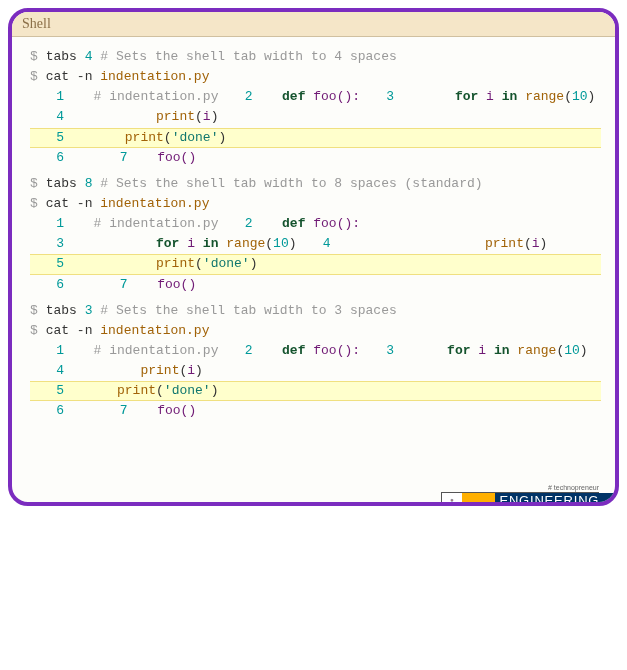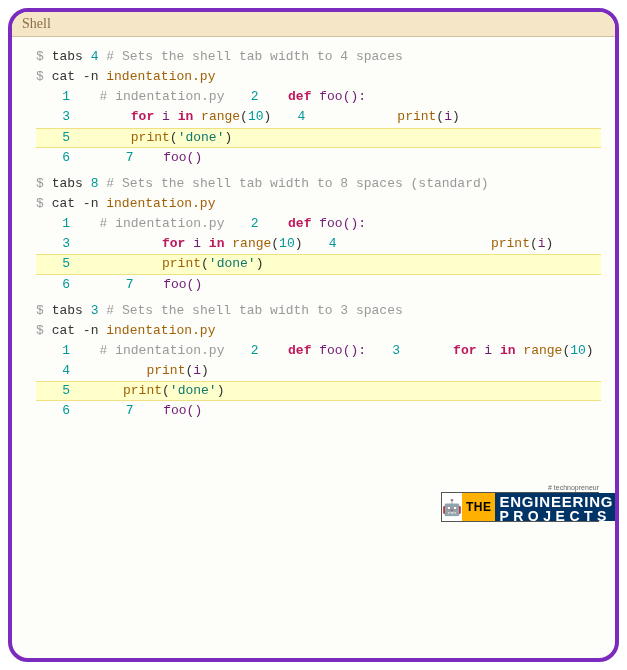--- a/index.html
+++ b/index.html
@@ -5,58 +5,58 @@
   * { box-sizing: border-box; }
   body {
     margin: 0;
     padding: 8px;
     background: #fff;
     font-family: Consolas, Monaco, 'Courier New', monospace;
     font-size: 13px;
   }
   .frame {
     width: 611px;
-    height: 654px;
+    height: 498px;
     border: 4px solid #7B2CBF;
     border-radius: 20px;
     overflow: hidden;
     position: relative;
     background: #fdfdfa;
   }
   .header {
     background: #F5E6C8;
     border-bottom: 1px solid #d0c0a0;
     padding: 4px 10px;
     color: #8B6F47;
     font-family: Georgia, serif;
     font-size: 14px;
   }
   .code-area {
-    padding: 10px 14px 10px 24px;
+    padding: 10px 14px 10px 18px;
     line-height: 1.55;
     color: #333;
     position: relative;
   }
   .line {
     white-space: pre;
   }
   .prompt { color: #999; }
   .cmd { color: #333; }
   .num { color: #009999; }
   .file { color: #a16207; }
   .comment { color: #999; }
   .lineno {
     display: inline-block;
     width: 48px;
     text-align: right;
     color: #009999;
     padding-right: 14px;
   }
   .codetxt { color: #701a75; }
-  .keyword { color: #be185d; font-weight: bold; }
+  .keyword { color: #14532d; font-weight: bold; }
   .builtin { color: #a16207; }
   .paren { color: #333; }
   .string { color: #0f766e; }
   .hl {
     background: #FFFFCC;
     display: block;
     box-shadow: inset 0 -1px 0 #f0e080, inset 0 1px 0 #f0e080;
   }
   .block { margin-bottom: 6px; }
   .watermark {
@@ -98,22 +98,22 @@
     letter-spacing: 0.5px;
   }
   .wm-eng {
     flex: 1;
     background: #003366;
     color: #fff;
     padding: 1px 4px;
     line-height: 1.0;
   }
   .wm-eng-top {
-    font-size: 15px;
-    font-weight: 700;
+    font-size: 13px;
+    font-weight: 400;
     letter-spacing: 0.8px;
   }
   .wm-eng-bot {
     font-size: 14px;
     letter-spacing: 4.5px;
     font-weight: bold;
   }
 </style>
 </head>
 <body>

